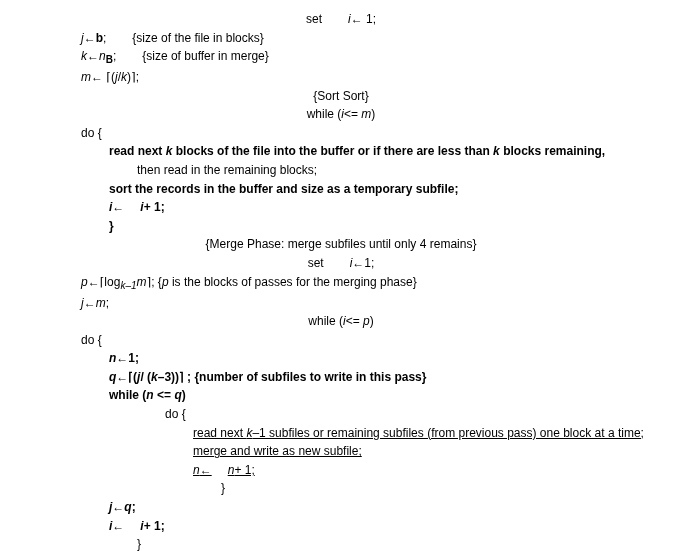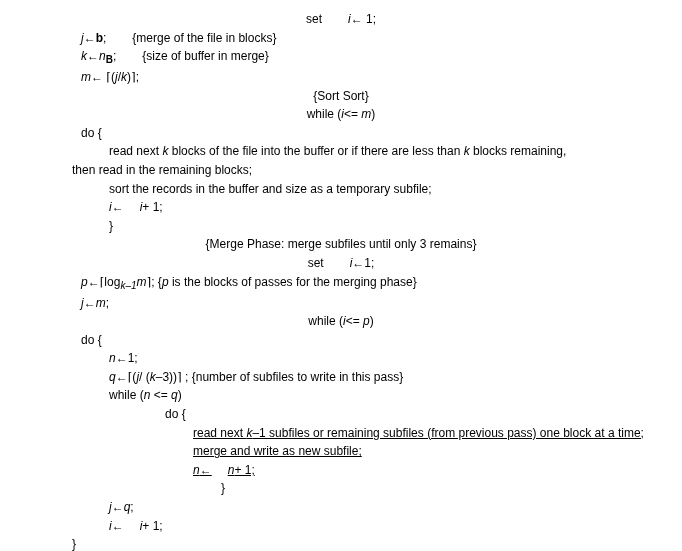--- a/index.html
+++ b/index.html
@@ -9,38 +9,38 @@
       background: #fff;
       font-family: Arial, Helvetica, sans-serif;
       font-size: 12px;
       padding: 10px 25px;
       line-height: 1.55;
       color: #000;
     }
     .line { white-space: nowrap; }
     .i0 { margin-left: 0; text-align: center; }
     .i2 { margin-left: 56px; }
-    .i3 { margin-left: 84px; }
-    .i4 { margin-left: 47px; }
+    .i3 { margin-left: 84px; font-weight: bold; }
+    .i4 { margin-left: 112px; }
     .i5 { margin-left: 140px; }
     .i6 { margin-left: 168px; text-decoration: underline; }
     .i7 { margin-left: 196px; }
     .italic { font-style: italic; }
     .bold { font-weight: bold; }
     .gap { display:inline-block; width:16px; }
     .gap2 { display:inline-block; width:26px; }
   </style>
 </head>
 <body>
 
 <div class="line i0">
   <span>set</span><span class="gap2"></span><span class="italic">i</span><span>← 1;</span>
 </div>
 <div class="line i2">
-  <span class="italic">j</span><span>←</span><span class="bold">b</span><span>;</span><span class="gap2"></span><span>{merge of the file in blocks}</span>
+  <span class="italic">j</span><span>←</span><span class="bold">b</span><span>;</span><span class="gap2"></span><span>{size of the file in blocks}</span>
 </div>
 <div class="line i2">
   <span class="italic">k</span><span>←</span><span class="italic">n</span><sub class="bold">B</sub><span>;</span><span class="gap2"></span><span>{size of buffer in merge}</span>
 </div>
 <div class="line i2">
   <span class="italic">m</span><span>← ⌈(</span><span class="italic">j</span><span>/</span><span class="italic">k</span><span>)⌉;</span>
 </div>
 <div class="line i0">{Sort Sort}</div>
 <div class="line i0">
   <span>while (</span><span class="italic">i</span><span>&lt;= </span><span class="italic">m</span><span>)</span>
@@ -48,21 +48,21 @@
 <div class="line i2">do {</div>
 <div class="line i3">
   <span>read next </span><span class="italic">k</span><span> blocks of the file into the buffer or if there are less than </span><span class="italic">k</span><span> blocks remaining,</span>
 </div>
 <div class="line i4">then read in the remaining blocks;</div>
 <div class="line i3">sort the records in the buffer and size as a temporary subfile;</div>
 <div class="line i3">
   <span class="italic">i</span><span>←</span><span class="gap"></span><span class="italic">i</span><span>+ 1;</span>
 </div>
 <div class="line i3">}</div>
-<div class="line i0">{Merge Phase: merge subfiles until only 3 remains}</div>
+<div class="line i0">{Merge Phase: merge subfiles until only 4 remains}</div>
 <div class="line i0">
   <span>set</span><span class="gap2"></span><span class="italic">i</span><span>←1;</span>
 </div>
 <div class="line i2">
   <span class="italic">p</span><span>←⌈log</span><sub class="italic">k–1</sub><span class="italic">m</span><span>⌉;   {</span><span class="italic">p</span><span> is the blocks of passes for the merging phase}</span>
 </div>
 <div class="line i2">
   <span class="italic">j</span><span>←</span><span class="italic">m</span><span>;</span>
 </div>
 <div class="line i0">

